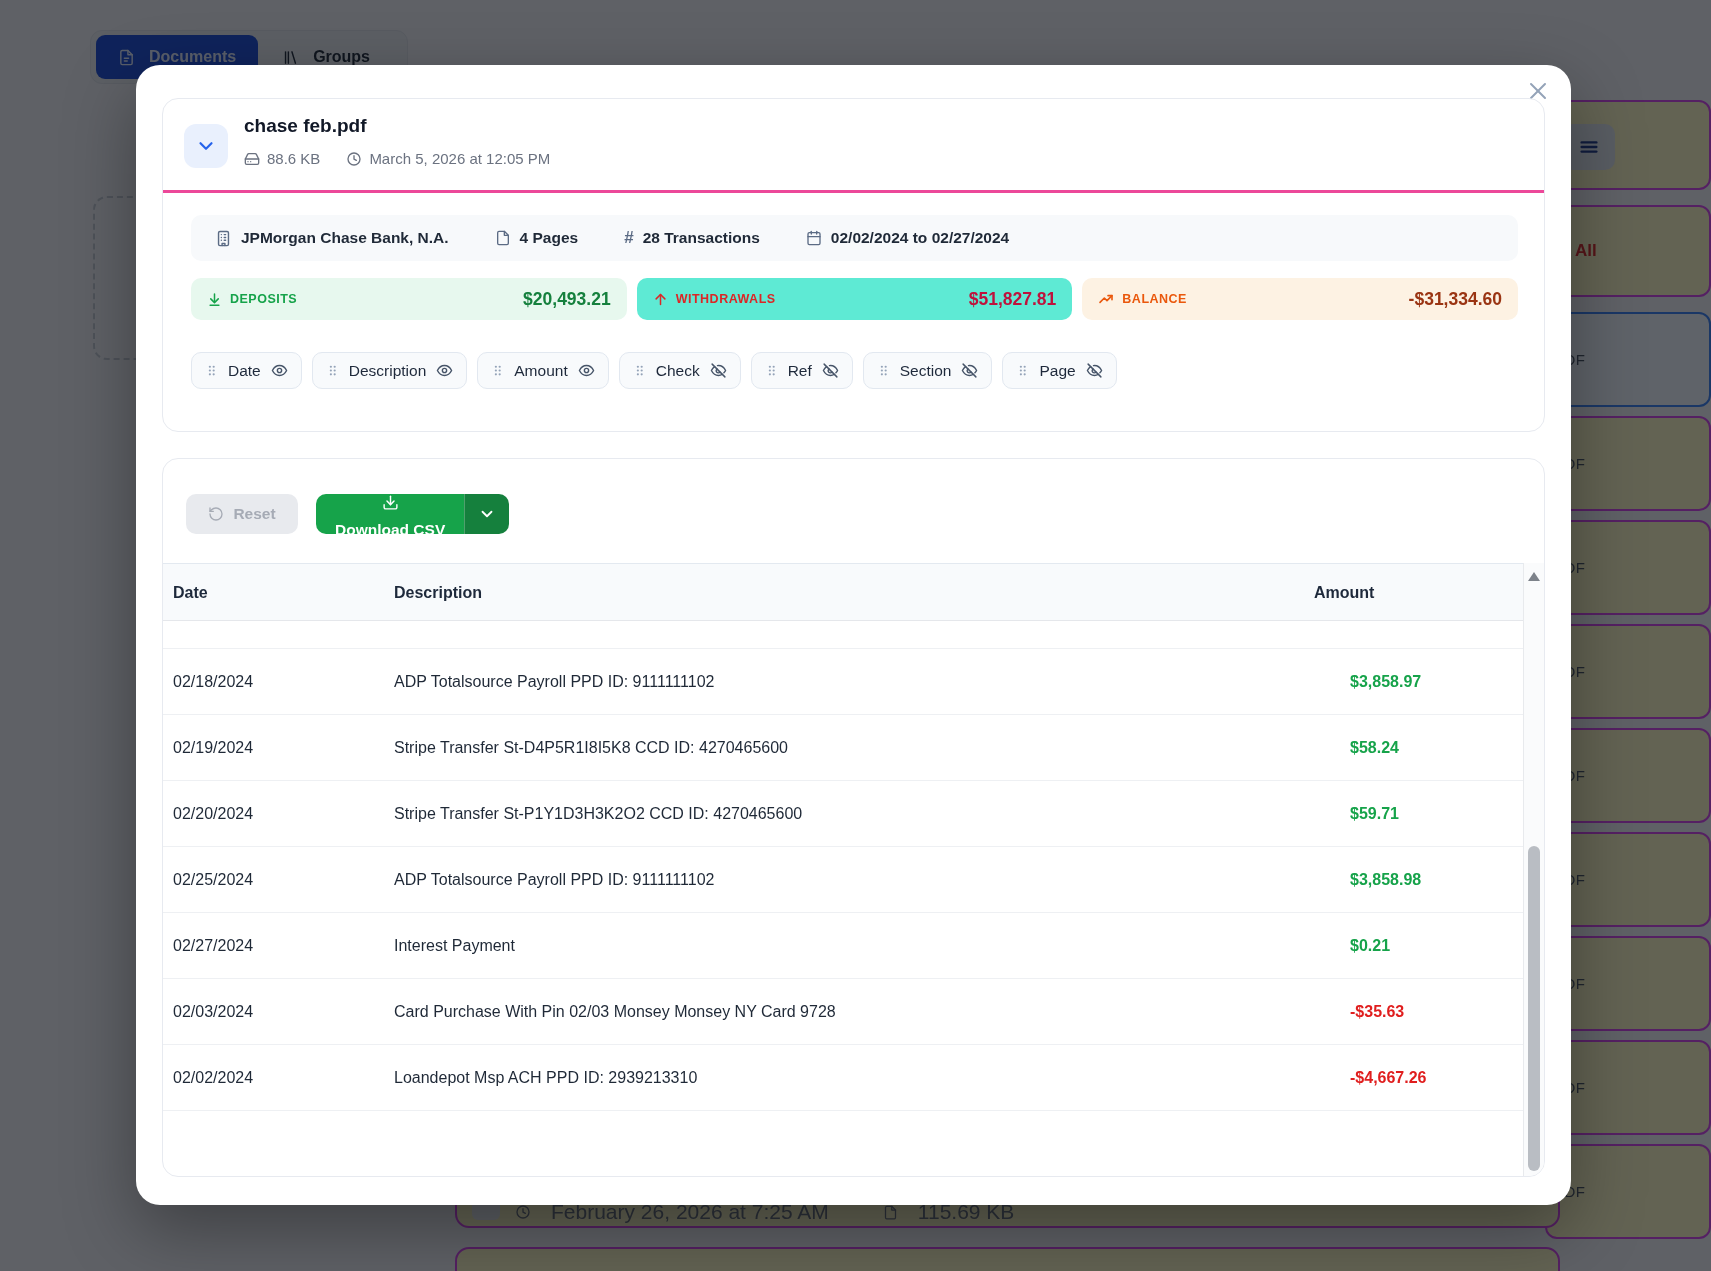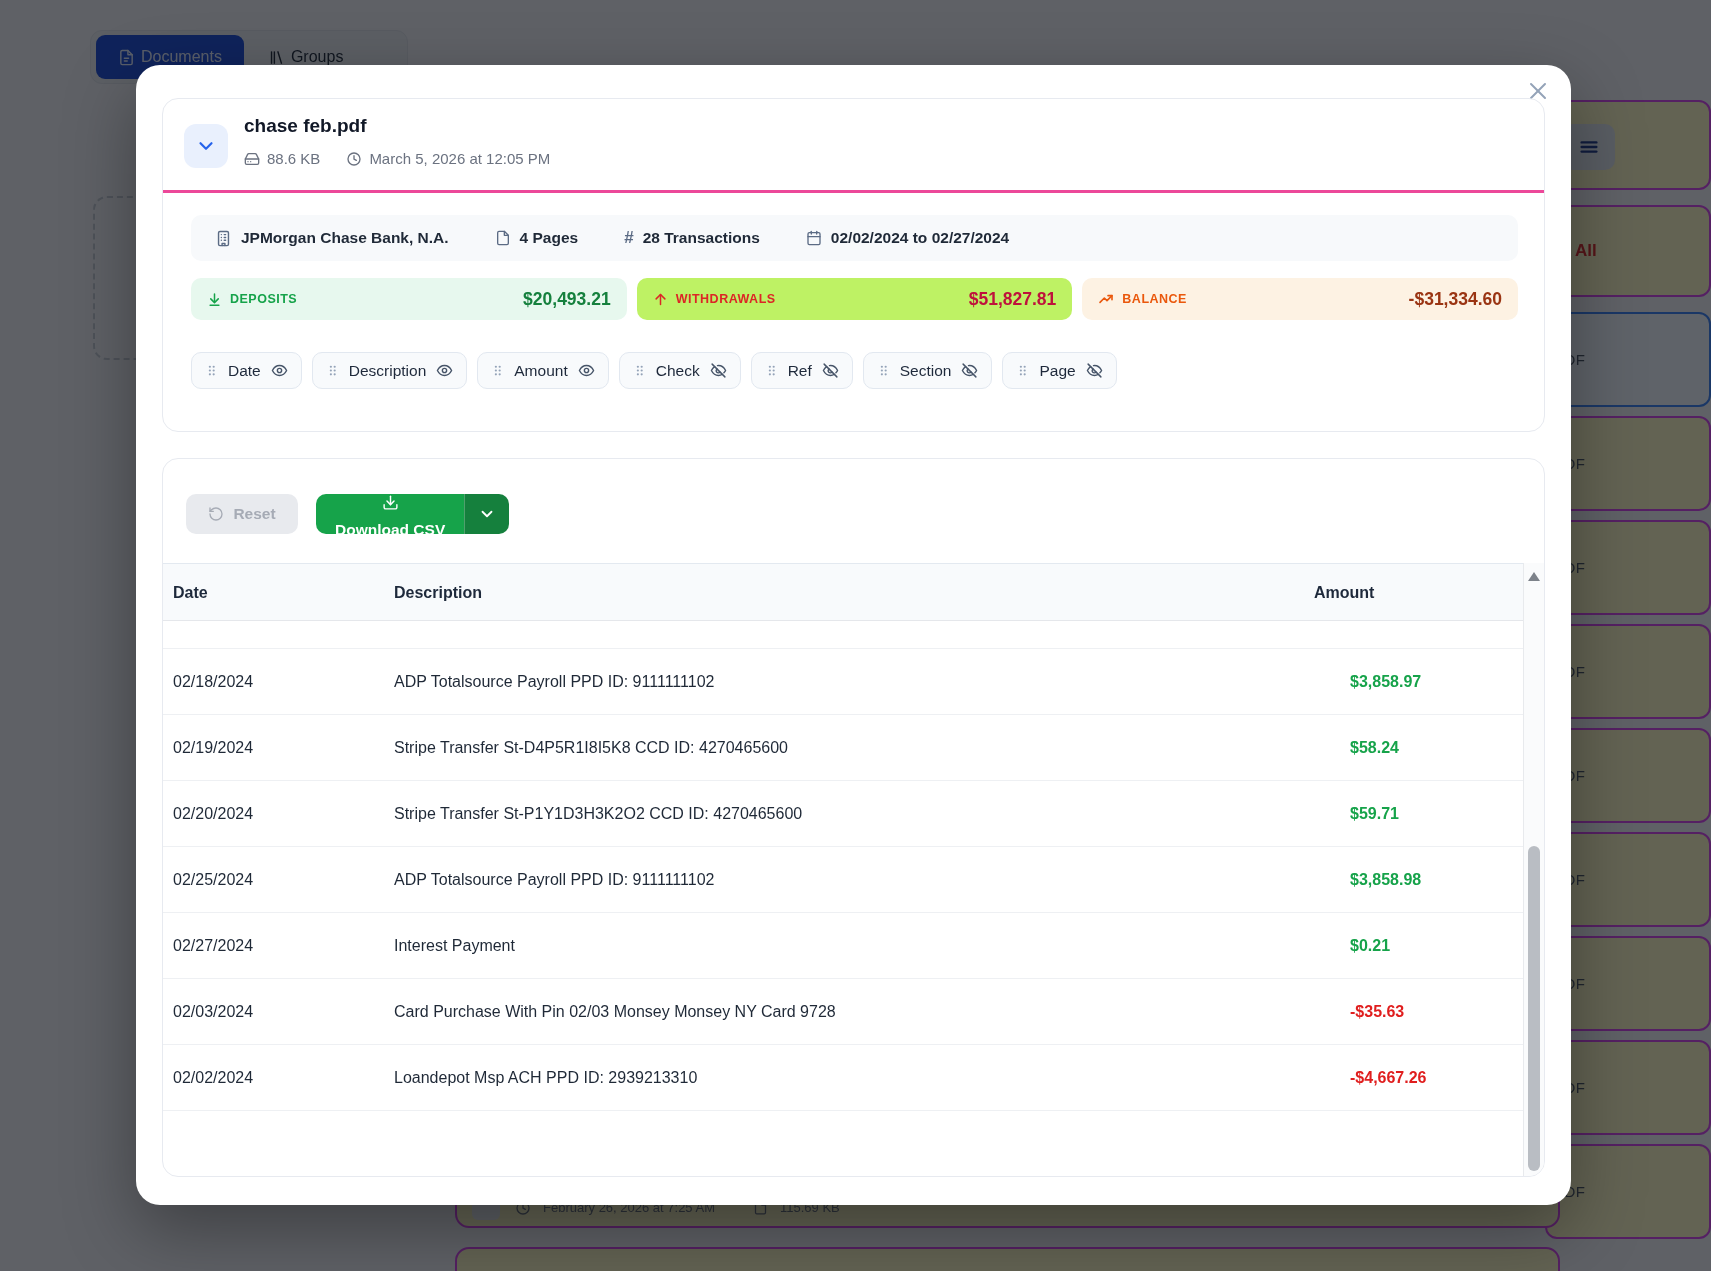--- a/index.html
+++ b/index.html
@@ -4,38 +4,38 @@
 <style>
   html,body{margin:0;padding:0;background:#202124;}
   .stage{position:relative;width:1711px;height:1271px;overflow:hidden;
          font-family:"Liberation Sans",sans-serif;background:#f3f4f6;}
   .stage *{box-sizing:border-box;}
   svg{display:block;}
 
   
   .bg-tabsbar{position:absolute;left:90px;top:30px;width:318px;height:54px;background:#edeff2;
               border:1px solid #e0e3e8;border-radius:12px;display:flex;align-items:center;padding:5px;gap:2px;}
-  .bg-tab{display:flex;align-items:center;gap:6px;height:44px;padding:0 22px;border-radius:9px;
-          font-size:16px;font-weight:400;color:#1f2937;}
+  .bg-tab{display:flex;align-items:center;gap:14px;height:44px;padding:0 22px;border-radius:9px;
+          font-size:16px;font-weight:700;color:#1f2937;}
   .bg-tab.active{background:#1d4ed8;color:#e5ecff;}
   .bg-dashed{position:absolute;left:93px;top:196px;width:150px;height:164px;border:2px dashed #c7ccd4;border-radius:14px;}
   .bg-card{position:absolute;background:#fef9c3;border:2px solid #d946ef;border-radius:12px;}
   .bg-menucard{left:1545px;top:100px;width:166px;height:90px;}
   .bg-menubtn{position:absolute;left:16px;top:22px;width:52px;height:46px;background:#e4e8ee;border-radius:10px;
               display:flex;align-items:center;justify-content:center;color:#1e3a8a;}
   .bg-allcard{left:1545px;top:205px;width:166px;height:92px;display:flex;align-items:center;}
   .bg-all{color:#dc2626;font-weight:600;font-size:17px;padding-left:28px;}
   .bg-filecard{left:1545px;width:166px;height:95px;display:flex;align-items:center;}
   .bg-filecard.selected{border:2px solid #3b82f6;background:#f5f8ff;}
   .bg-filebadge{color:#4b5563;font-size:15px;padding-left:7px;letter-spacing:.5px;}
   .bg-botcard{left:455px;top:1120px;width:1105px;height:108px;border-radius:14px;}
   .bg-botcard2{left:455px;top:1247px;width:1105px;height:60px;border-radius:14px;}
   .bg-thumb{position:absolute;left:15px;top:72px;width:28px;height:26px;background:#eef1f5;border-radius:6px;}
-  .bg-botmeta{position:absolute;left:58px;top:78px;display:flex;gap:12px;
-              color:#6b7280;font-size:13px;}
+  .bg-botmeta{position:absolute;left:58px;top:78px;display:flex;align-items:center;gap:20px;
+              color:#6b7280;font-size:21px;}
   .bg-botmeta .gap{width:14px;}
 
   .overlay{position:absolute;inset:0;background:rgba(8,11,17,0.63);z-index:5;}
 
   
   .modal{position:absolute;left:136px;top:65px;width:1435px;height:1140px;background:#ffffff;
          border-radius:24px;z-index:10;box-shadow:0 25px 70px rgba(0,0,0,.35);}
   .close-btn{position:absolute;left:1384px;top:8px;width:36px;height:36px;border:none;background:transparent;
              color:#94a3b8;display:flex;align-items:center;justify-content:center;cursor:pointer;}
 
@@ -52,21 +52,21 @@
   .info-item{display:flex;align-items:center;gap:9px;font-size:15.5px;font-weight:600;color:#1f2937;}
   .info-item .ic{color:#5b6b84;}
   .hash{font-size:17px;font-weight:700;color:#5b6b84;}
 
   .stats{position:absolute;left:28px;top:179px;width:1327px;height:42px;display:flex;gap:10px;}
   .stat{flex:1;border-radius:10px;display:flex;align-items:center;justify-content:space-between;padding:0 16px;}
   .stat .lab{display:flex;align-items:center;gap:8px;font-size:12.5px;font-weight:700;letter-spacing:.5px;}
   .stat .val{font-size:17.5px;font-weight:700;}
   .stat.deposits{background:#e7f8ee;}
   .stat.deposits .lab{color:#16a34a;} .stat.deposits .val{color:#15803d;}
-  .stat.withdrawals{background:#bef264;gap:7px;}
+  .stat.withdrawals{background:#5eead4;gap:7px;}
   .stat.withdrawals .lab{color:#dc2626;} .stat.withdrawals .val{color:#be123c;margin-left:11px;}
   .stat.balance{background:#fdf2e3;}
   .stat.balance .lab{color:#ea580c;} .stat.balance .val{color:#9a3412;}
 
   .chips{position:absolute;left:28px;top:253px;display:flex;gap:10px;}
   .chip{height:37px;display:flex;align-items:center;gap:10px;padding:0 13px;background:#f8fafc;
         border:1px solid #e2e8f0;border-radius:10px;cursor:pointer;}
   .chip .grip{color:#94a3b8;}
   .chip .lbl{font-size:15.5px;font-weight:500;color:#1e293b;}
   .chip .eyeic{color:#475569;}

